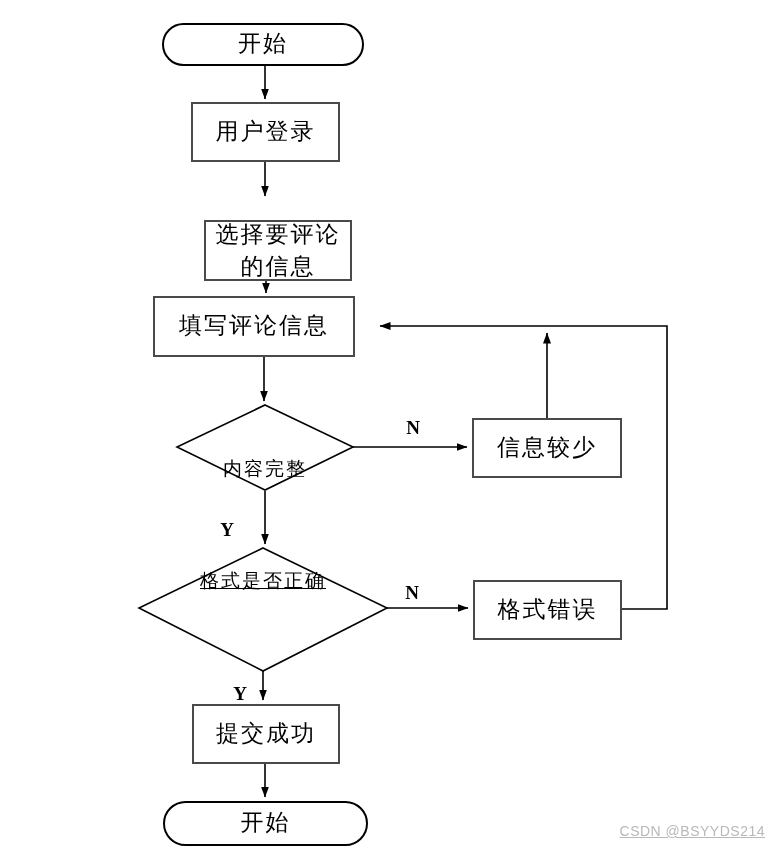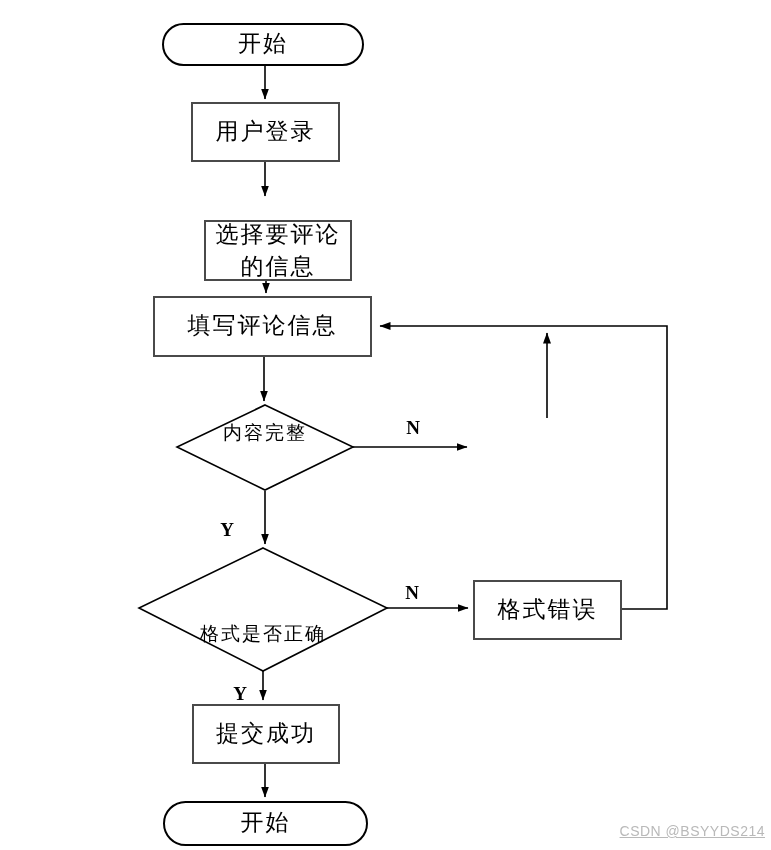--- a/index.html
+++ b/index.html
@@ -90,28 +90,31 @@
 
   <div class="node rect" style="left:191px;top:102px;width:149px;height:60px;">
     <span>用户登录</span>
   </div>
 
   <div class="node rect" style="left:204px;top:199px;width:148px;height:61px;flex-direction:column;line-height:1.35;margin-top:21px;">
     <span>选择要评论</span>
     <span>的信息</span>
   </div>
 
-  <div class="node rect" style="left:153px;top:296px;width:219px;height:61px;">
+  <div class="node rect" style="left:153px;top:296px;width:202px;height:61px;">
     <span>填写评论信息</span>
   </div>
 
-  <div class="diamond-label" style="left:177px;top:413px;width:176px;height:40px;">内容完整</div>
+  <div class="diamond-label" style="left:177px;top:449px;width:176px;height:40px;">内容完整</div>
 
+  <div class="node rect" style="left:472px;top:418px;width:150px;height:60px;">
+    <span>信息较少</span>
+  </div>
 
-  <div class="diamond-label" style="left:139px;top:614px;width:248px;height:40px;">格式是否正确</div>
+  <div class="diamond-label" style="left:139px;top:561px;width:248px;height:40px;text-decoration:underline;">格式是否正确</div>
 
   <div class="node rect" style="left:473px;top:580px;width:149px;height:60px;">
     <span>格式错误</span>
   </div>
 
   <div class="node rect" style="left:192px;top:704px;width:148px;height:60px;text-align:right;">
     <span>提交成功</span>
   </div>
 
   <div class="node stadium" style="left:163px;top:801px;width:205px;height:45px;">

